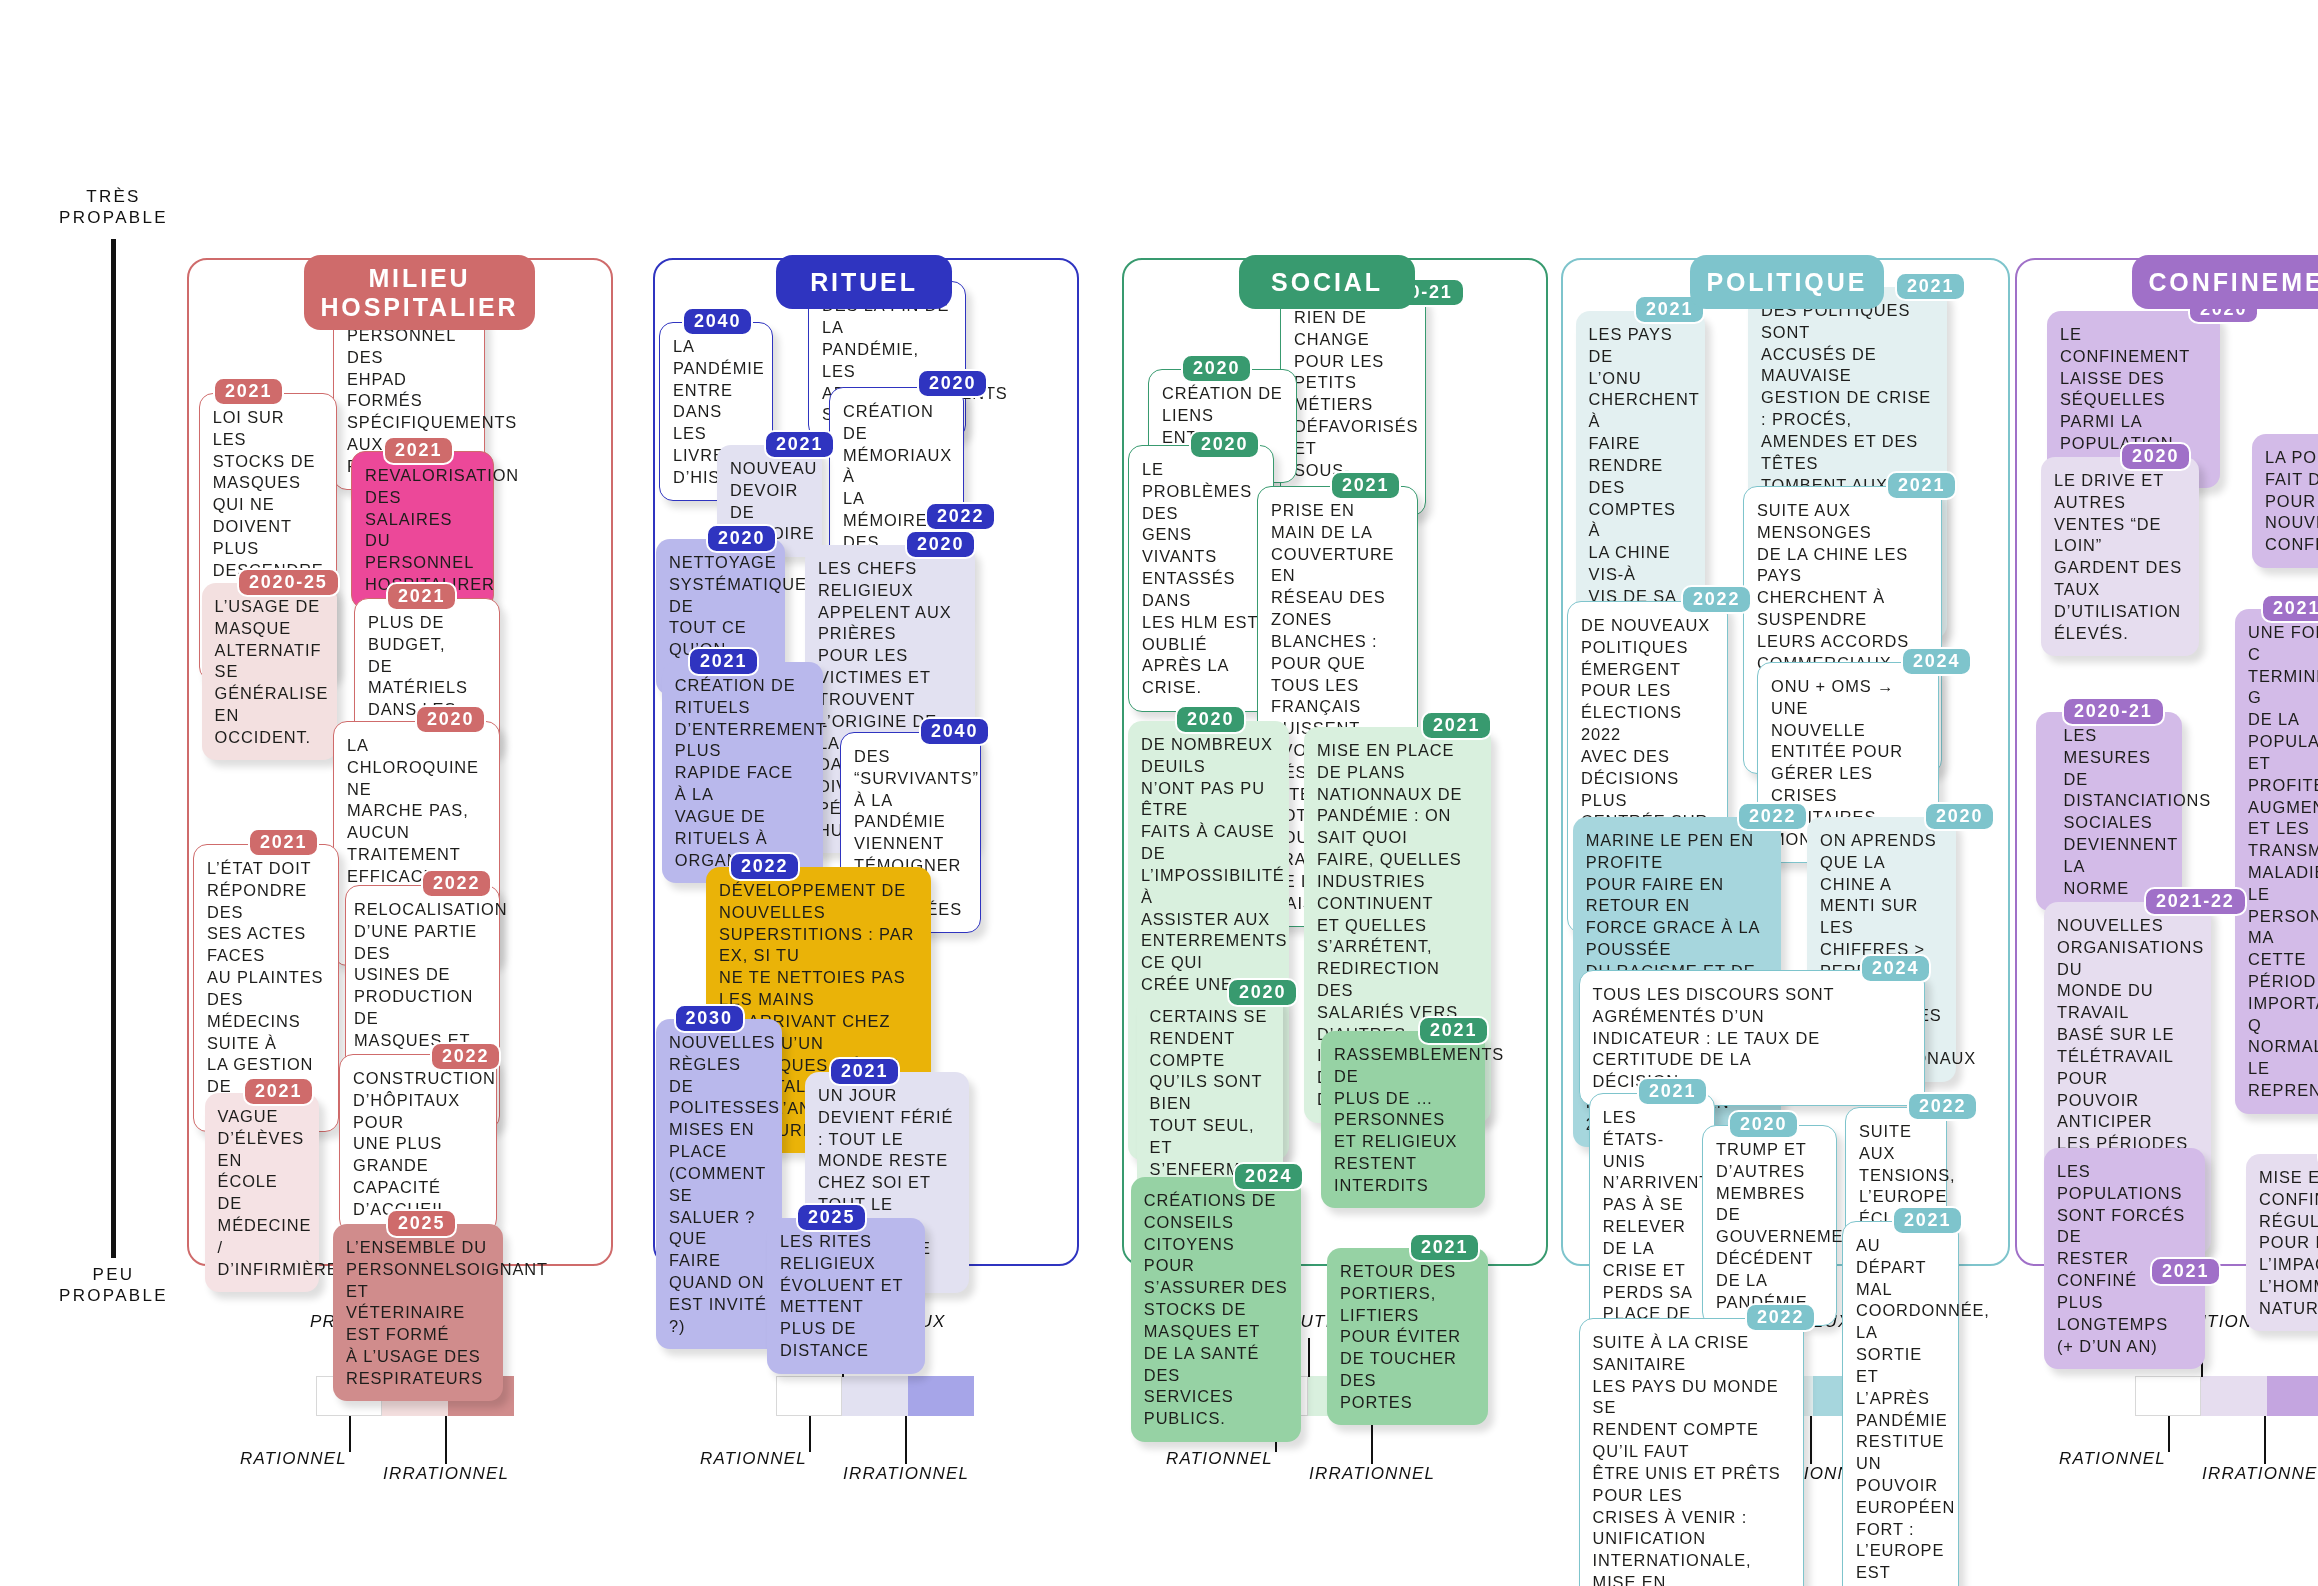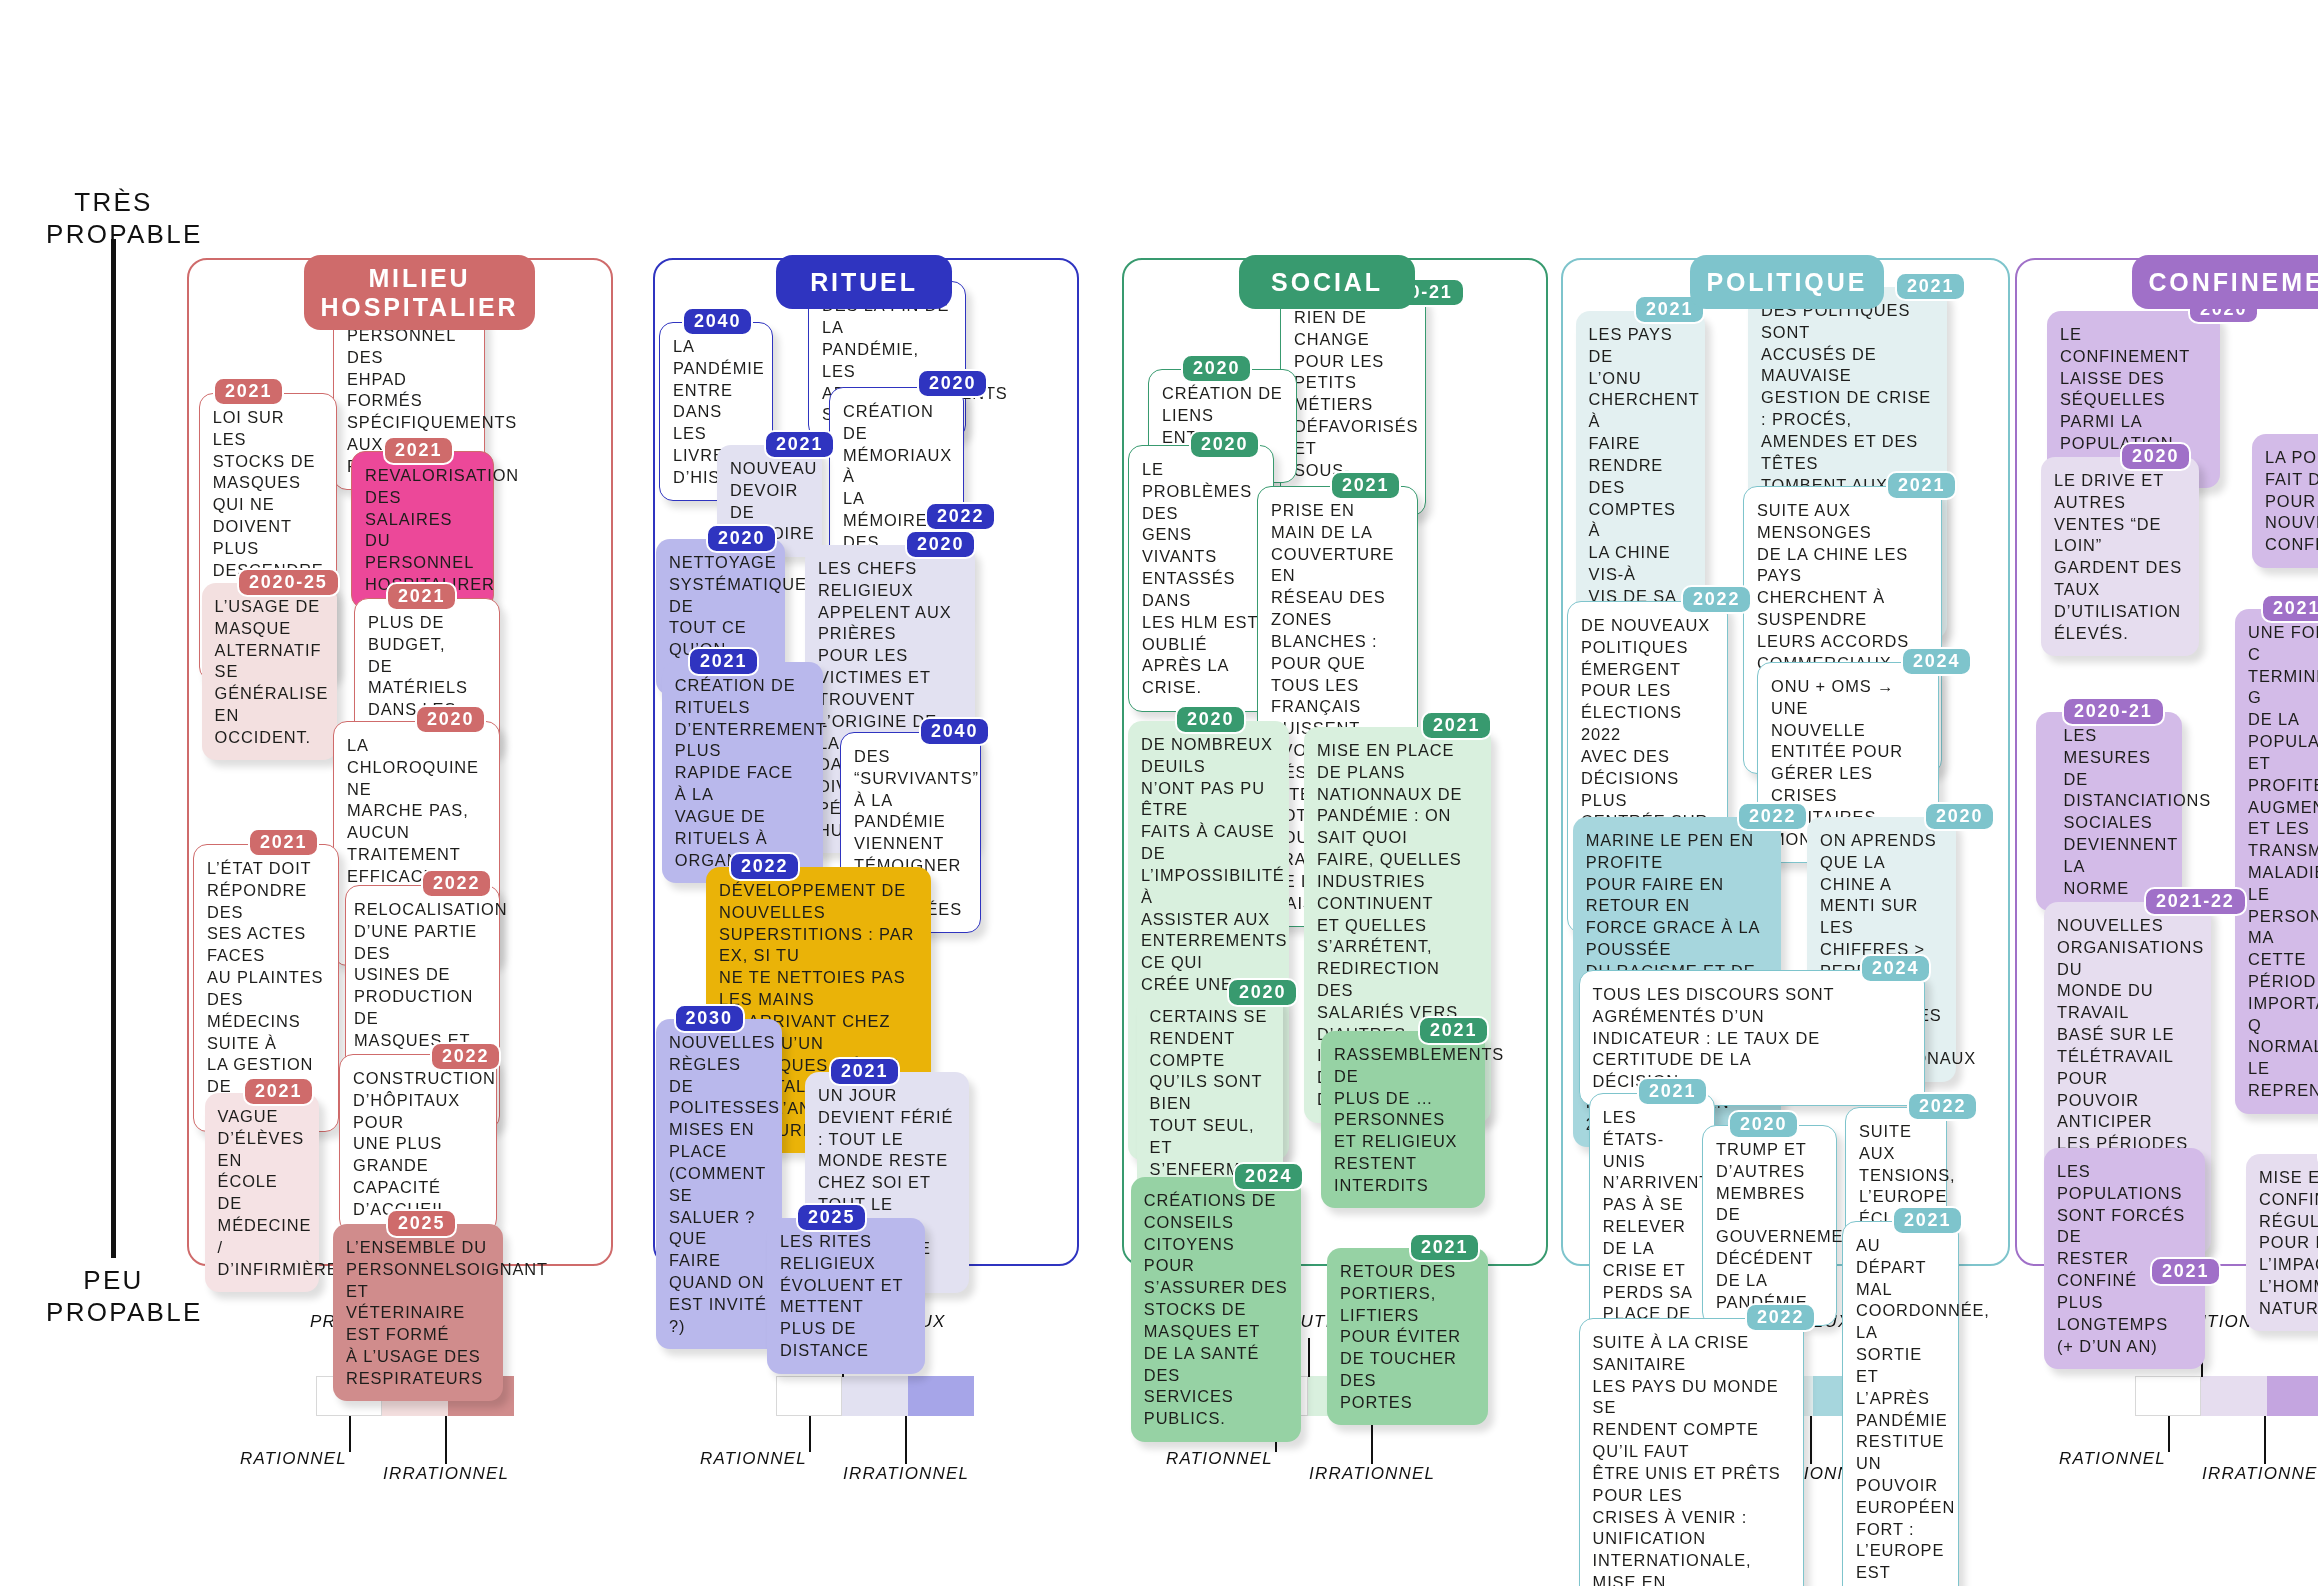--- a/index.html
+++ b/index.html
@@ -7,21 +7,21 @@
     width:2319px;height:1587px;position:relative;overflow:hidden;
     font-family:"Liberation Sans","DejaVu Sans",sans-serif;
     color:#1d1d1b;
   }
   .axis-line{
     position:absolute;left:111px;top:239px;width:5.3px;height:1019px;
     background:#111111;
   }
   .axis-label{
     position:absolute;width:135px;text-align:center;
-    font-size:26px;letter-spacing:2.3px;line-height:1.22;
+    font-size:17px;letter-spacing:2.3px;line-height:1.22;
     color:#111;font-weight:400;
   }
   .axis-top{left:46px;top:187px;}
   .axis-bottom{left:46px;top:1265px;}
 
   .column{position:absolute;top:258px;}
   .col-frame{
     position:absolute;left:0;top:0;border-radius:20px;
     border:2.3px solid var(--c);background:#fff;
   }

